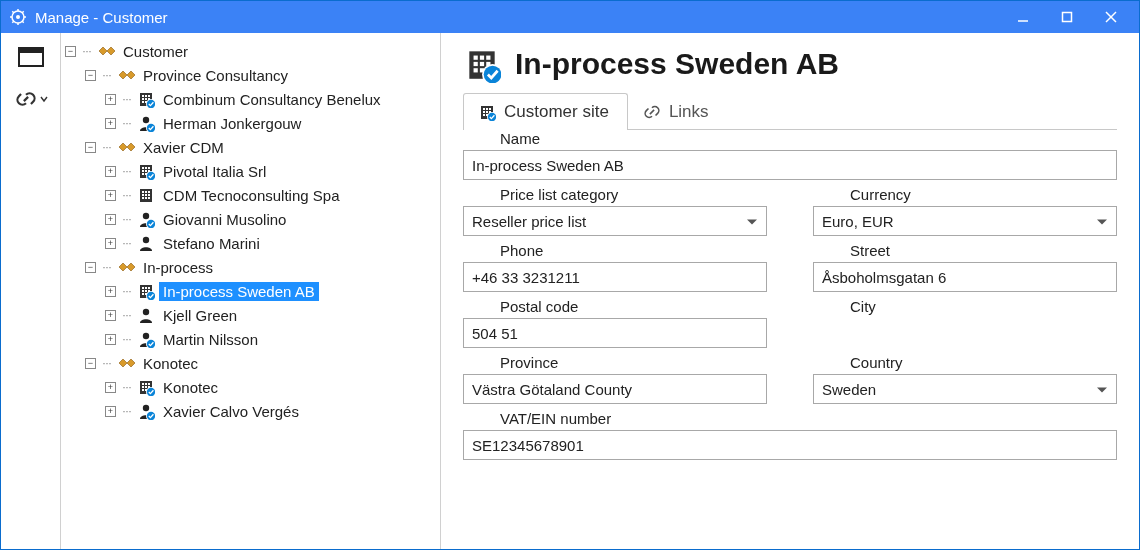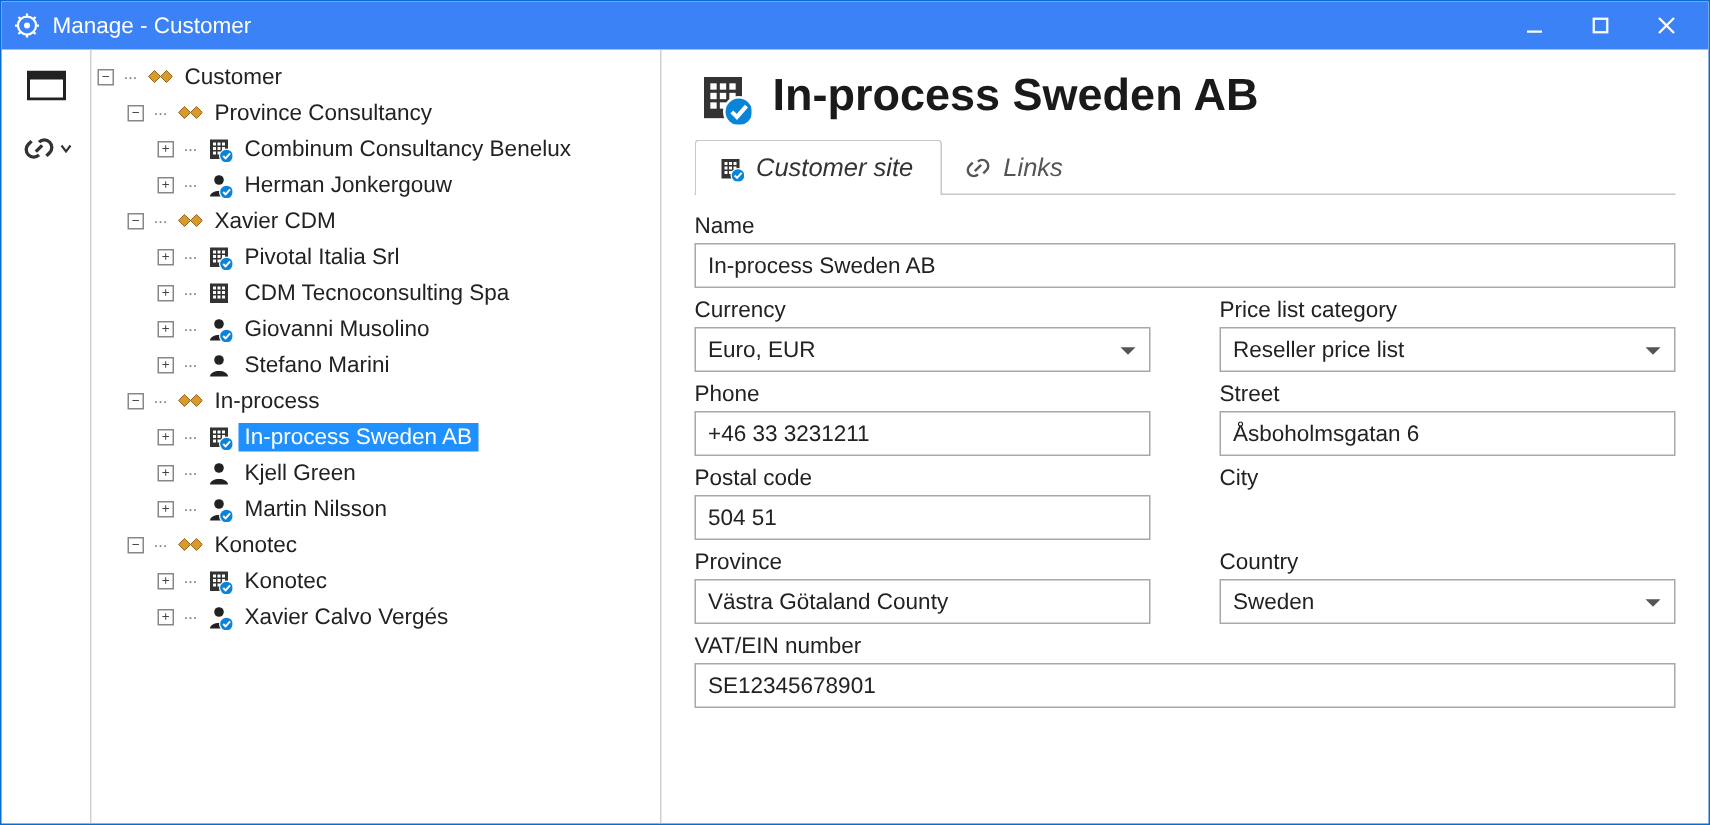--- a/index.html
+++ b/index.html
@@ -28,30 +28,30 @@
   .tree .ico { width: 18px; height: 18px; display: inline-flex; align-items: center; justify-content: center; }
   .tree .label { padding: 1px 4px; }
   .tree .label.selected { background: #1e90ff; color: #fff; }
   .tree .children { padding-left: 20px; }
 
   .detail-panel { flex: 1; padding: 12px 22px 0 22px; overflow: hidden; }
   .detail-header { display: flex; align-items: center; gap: 14px; margin-bottom: 10px; }
   .detail-header .hico { width: 38px; height: 38px; }
   .detail-header h1 { font-size: 30px; font-weight: 600; margin: 0; color: #1a1a1a; }
 
-  .tabs { display: flex; border-bottom: 1px solid #c8c8c8; margin-bottom: 12px; font-style: italic; }
+  .tabs { display: flex; border-bottom: 1px solid #c8c8c8; margin-bottom: 0; }
   .tab { padding: 8px 18px 8px 14px; font-size: 17px; color: #555; display: flex; align-items: center; gap: 8px; cursor: pointer; border: 1px solid transparent; border-bottom: none; margin-bottom: -1px; }
   .tab.active { border-color: #c8c8c8; background: #fff; color: #333; border-top-left-radius: 3px; border-top-right-radius: 3px; }
   .tab .tico { width: 18px; height: 18px; display: inline-flex; }
 
   .form { display: flex; flex-direction: column; gap: 6px; }
   .form .full { width: 100%; }
   .form .row2 { display: flex; gap: 46px; }
   .form .col { flex: 1; }
-  .field-label { font-size: 15px; color: #222; margin-bottom: 3px; }
+  .field-label { font-size: 15px; color: #222; margin-bottom: 3px; margin-left: 37px; }
   .field-input, .field-select {
     width: 100%; height: 30px; border: 1px solid #a8a8a8; padding: 0 8px;
     font-size: 15px; color: #222; background: #fff;
   }
   .field-select-wrap { position: relative; }
   .field-select-wrap::after {
     content: ""; position: absolute; right: 10px; top: 50%; transform: translateY(-30%);
     border-left: 5px solid transparent; border-right: 5px solid transparent; border-top: 5px solid #555;
     pointer-events: none;
   }
@@ -402,27 +402,27 @@
     </div>
 
     <div class="form">
       <div class="full">
         <div class="field-label">Name</div>
         <input class="field-input" value="In-process Sweden AB" style="">
       </div>
 
       <div class="row2">
         <div class="col">
+          <div class="field-label">Price list category</div>
+          <div class="field-select-wrap"><input class="field-select" value="Reseller price list" style=""></div>
+        </div>
+        <div class="col">
           <div class="field-label">Currency</div>
           <div class="field-select-wrap"><input class="field-select" value="Euro, EUR" style=""></div>
         </div>
-        <div class="col">
-          <div class="field-label">Price list category</div>
-          <div class="field-select-wrap"><input class="field-select" value="Reseller price list" style=""></div>
-        </div>
       </div>
 
       <div class="row2">
         <div class="col">
           <div class="field-label">Phone</div>
           <input class="field-input" value="+46 33 3231211" style="">
         </div>
         <div class="col">
           <div class="field-label">Street</div>
           <input class="field-input" value="Åsboholmsgatan 6" style="">

